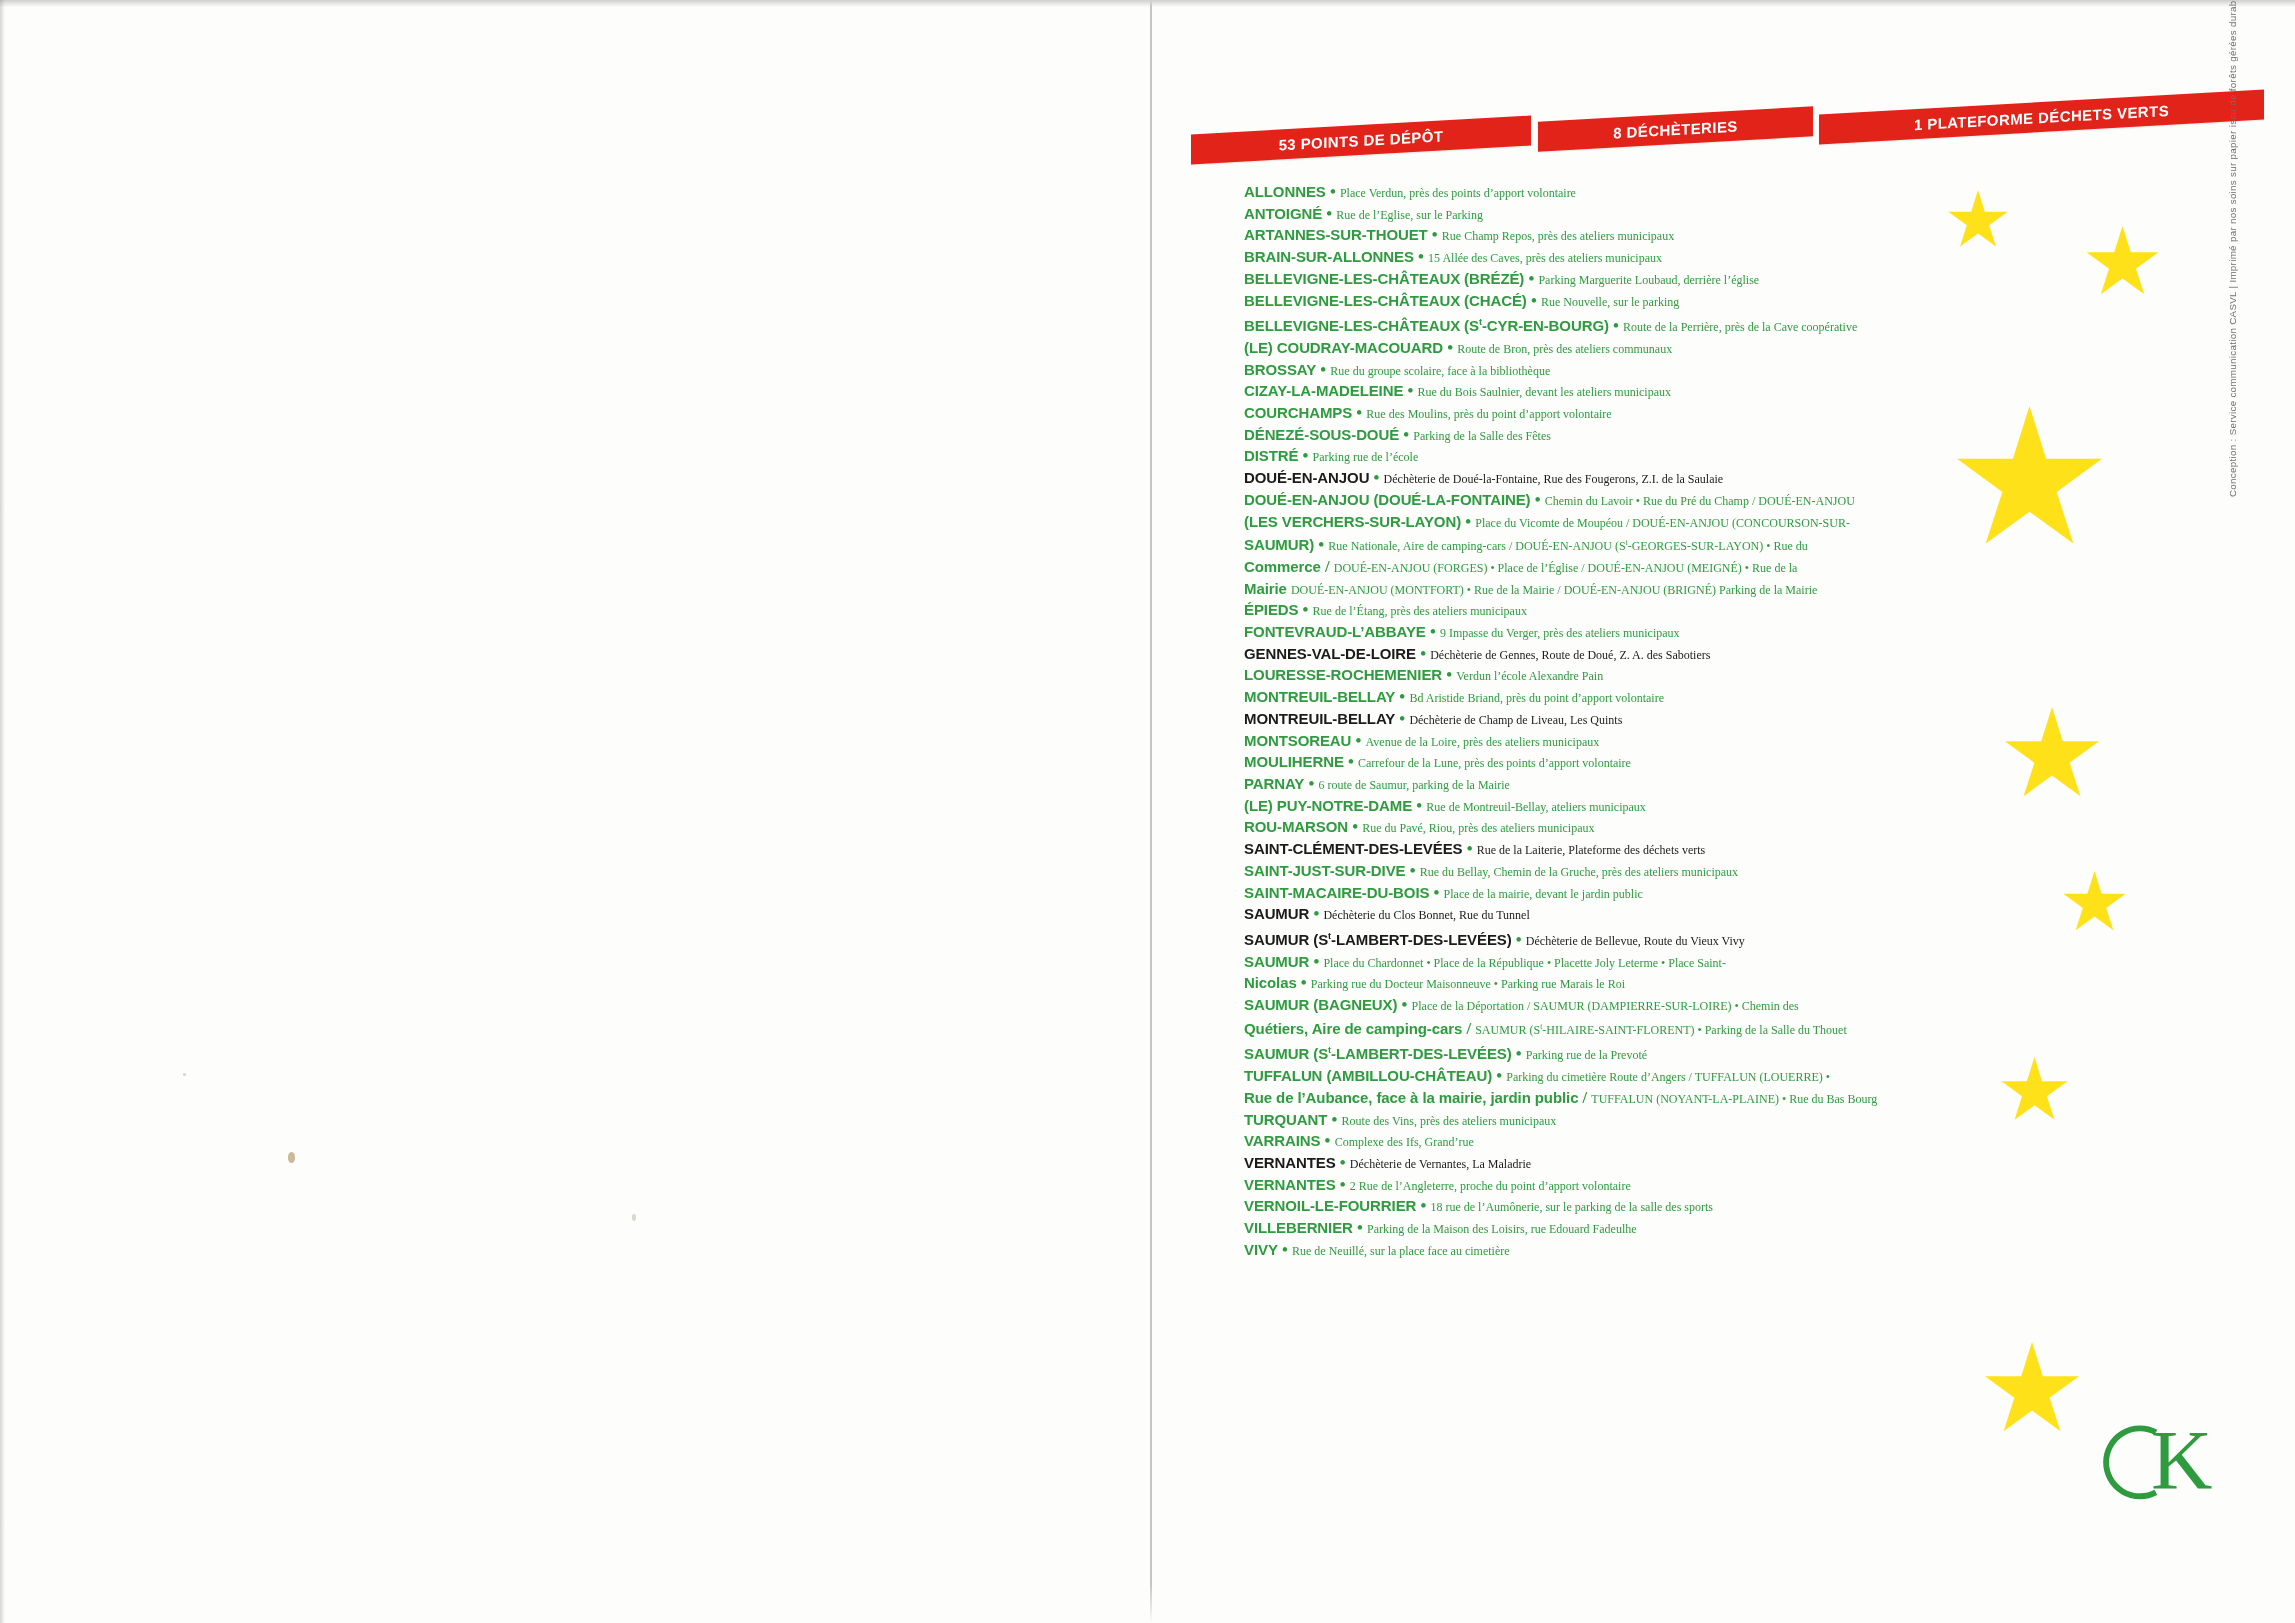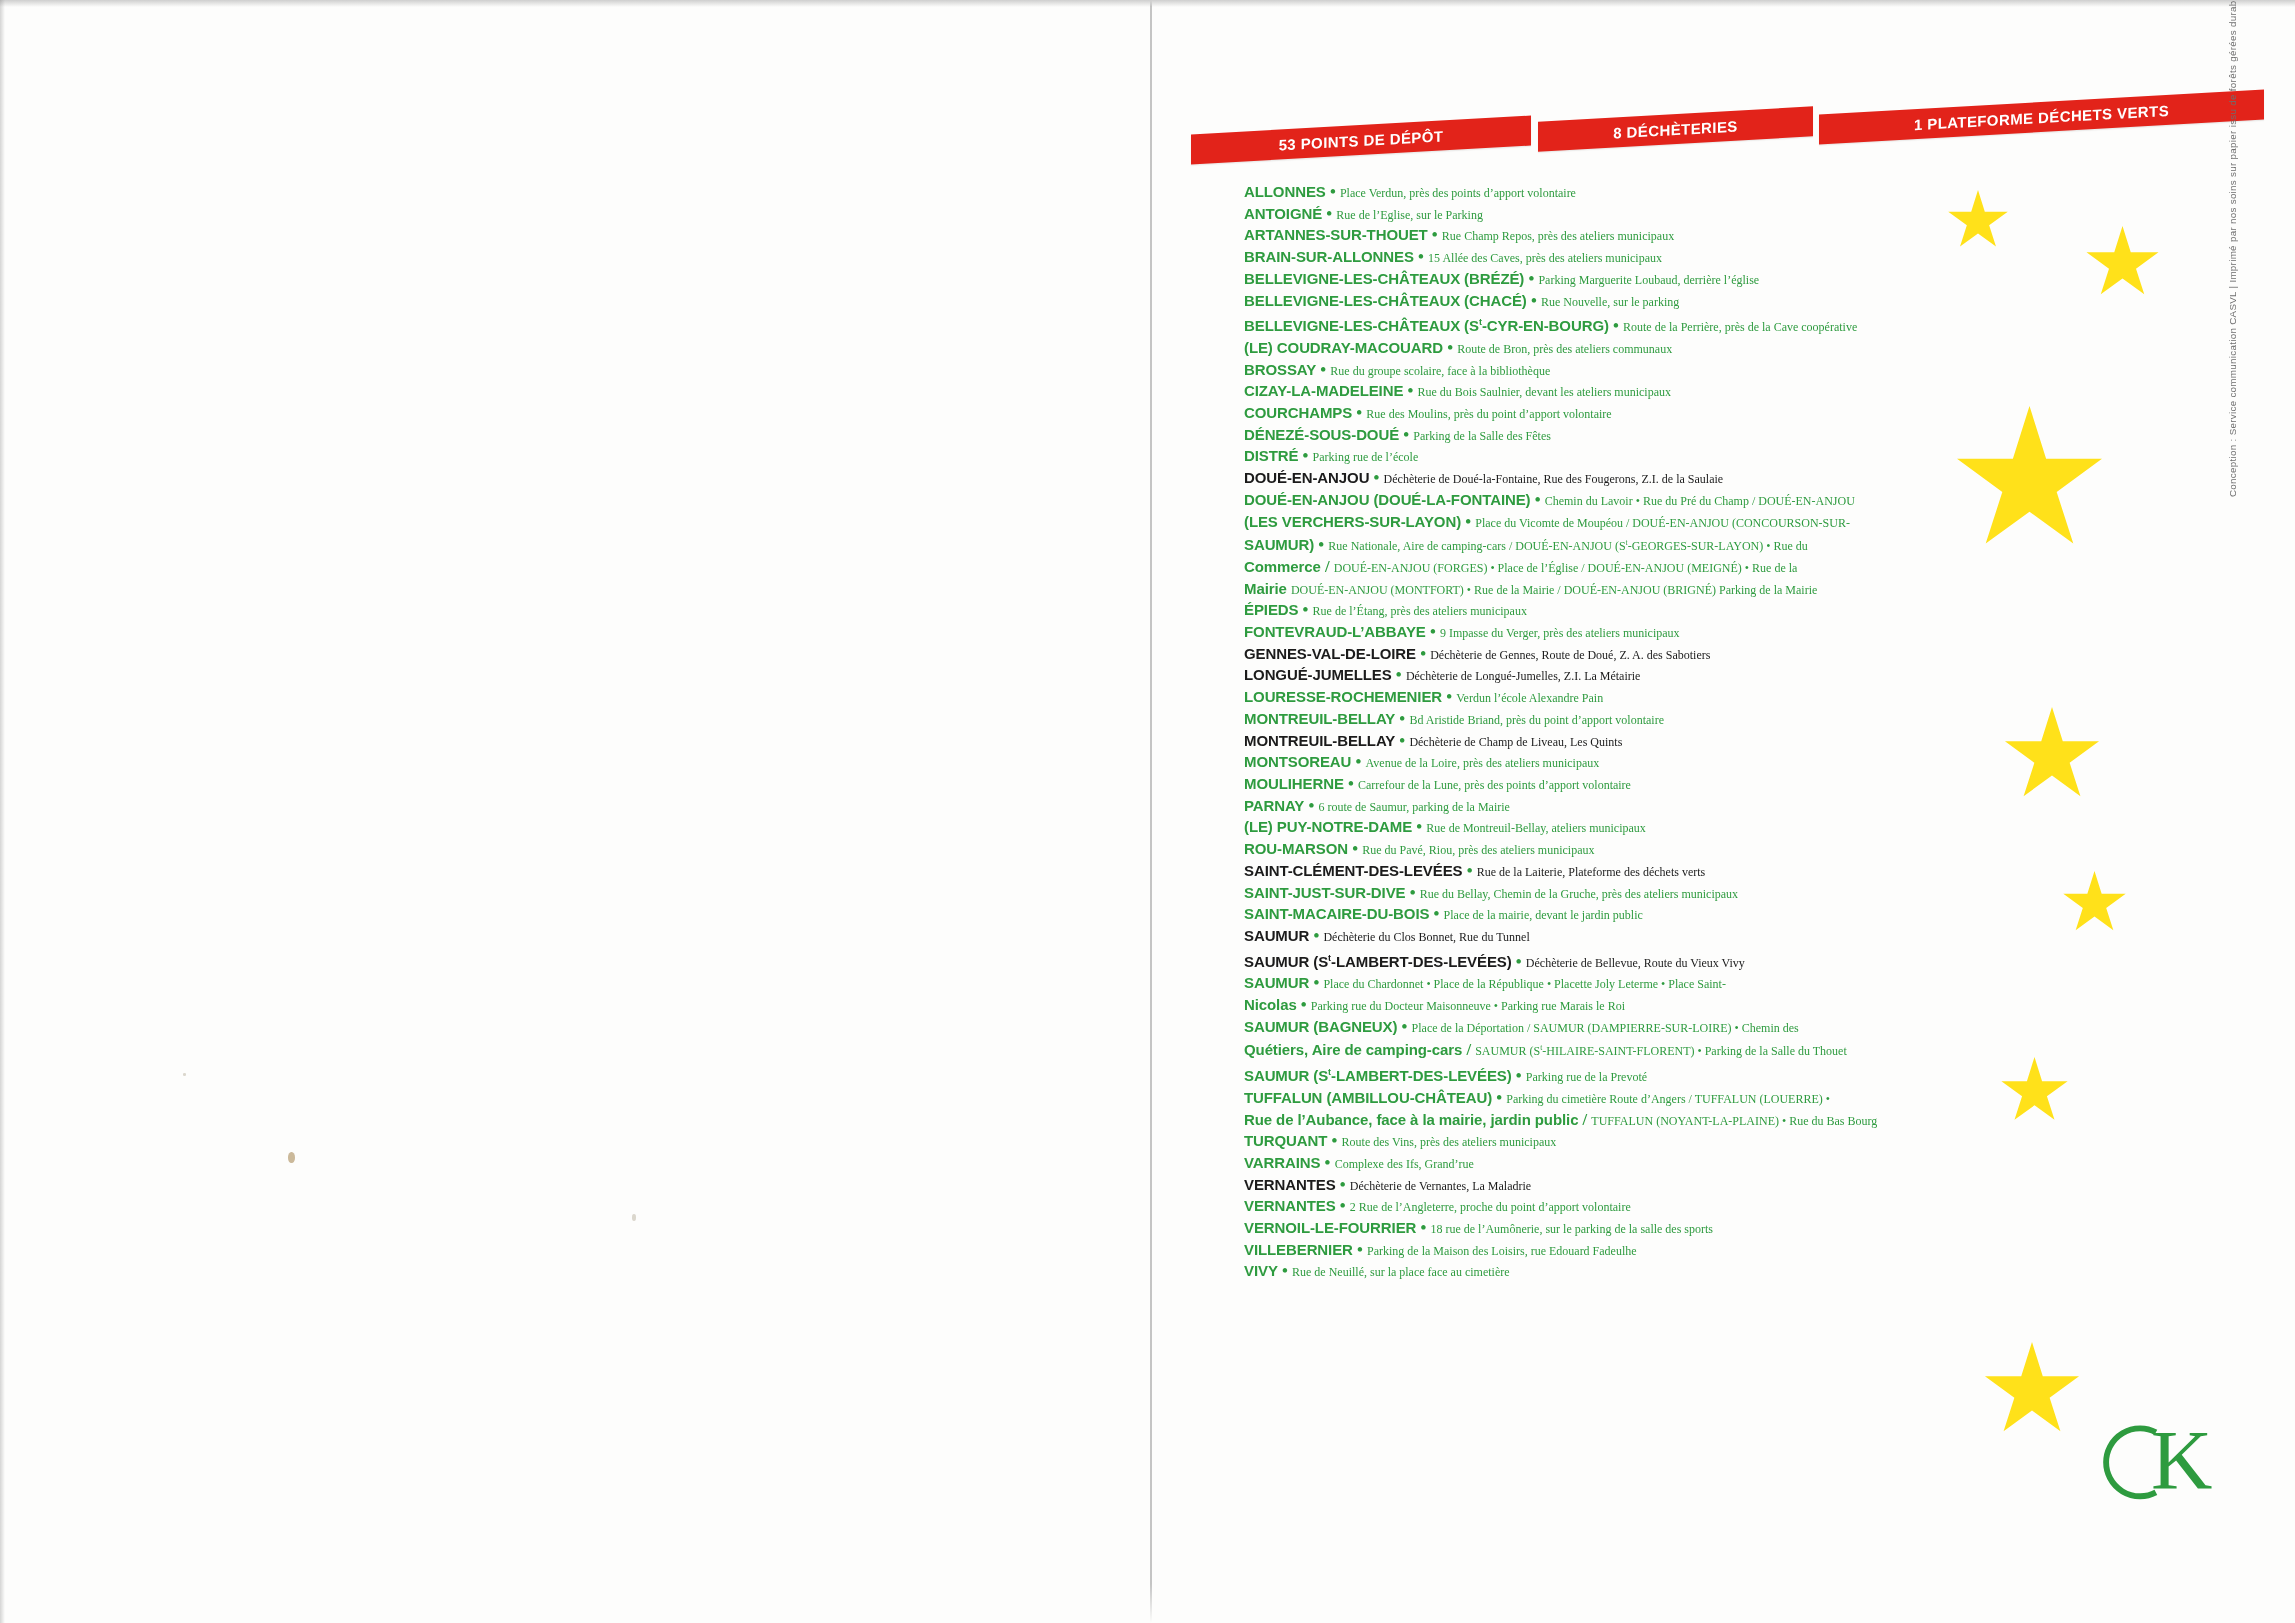--- a/index.html
+++ b/index.html
@@ -200,21 +200,20 @@
     <div class="entry g"><span class="town">DISTRÉ</span><span class="sep"> • </span><span class="addr">Parking rue de l’école</span></div>
     <div class="entry k"><span class="town">DOUÉ-EN-ANJOU</span><span class="sep"> • </span><span class="addr">Déchèterie de Doué-la-Fontaine, Rue des Fougerons, Z.I. de la Saulaie</span></div>
     <div class="entry g"><span class="town">DOUÉ-EN-ANJOU (DOUÉ-LA-FONTAINE)</span><span class="sep"> • </span><span class="addr">Chemin du Lavoir • Rue du Pré du Champ / DOUÉ-EN-ANJOU</span></div>
     <div class="entry g wrap"><span class="town">(LES VERCHERS-SUR-LAYON)</span><span class="sep"> • </span><span class="addr">Place du Vicomte de Moupéou / DOUÉ-EN-ANJOU (CONCOURSON-SUR-</span></div>
     <div class="entry g wrap"><span class="town">SAUMUR)</span><span class="sep"> • </span><span class="addr">Rue Nationale, Aire de camping-cars / DOUÉ-EN-ANJOU (S<sup>t</sup>-GEORGES-SUR-LAYON) • Rue du</span></div>
     <div class="entry g wrap"><span class="town">Commerce</span><span class="sep"> / </span><span class="addr">DOUÉ-EN-ANJOU (FORGES) • Place de l’Église / DOUÉ-EN-ANJOU (MEIGNÉ) • Rue de la</span></div>
     <div class="entry g wrap"><span class="town">Mairie</span><span class="sep">  </span><span class="addr">DOUÉ-EN-ANJOU (MONTFORT) • Rue de la Mairie / DOUÉ-EN-ANJOU (BRIGNÉ)  Parking de la Mairie</span></div>
     <div class="entry g"><span class="town">ÉPIEDS</span><span class="sep"> • </span><span class="addr">Rue de l’Étang, près des ateliers municipaux</span></div>
     <div class="entry g"><span class="town">FONTEVRAUD-L’ABBAYE</span><span class="sep"> • </span><span class="addr">9 Impasse du Verger, près des ateliers municipaux</span></div>
     <div class="entry k"><span class="town">GENNES-VAL-DE-LOIRE</span><span class="sep"> • </span><span class="addr">Déchèterie de Gennes, Route de Doué, Z. A. des Sabotiers</span></div>
-    <div class="entry k"><span class="town">LONGUÉ-JUMELLES</span><span class="sep"> • </span><span class="addr">Déchèterie de Longué-Jumelles, Z.I. La Métairie</span></div>
     <div class="entry g"><span class="town">LOURESSE-ROCHEMENIER</span><span class="sep"> • </span><span class="addr">Verdun l’école Alexandre Pain</span></div>
     <div class="entry g"><span class="town">MONTREUIL-BELLAY</span><span class="sep"> • </span><span class="addr">Bd Aristide Briand, près du point d’apport volontaire</span></div>
     <div class="entry k"><span class="town">MONTREUIL-BELLAY</span><span class="sep"> • </span><span class="addr">Déchèterie de Champ de Liveau, Les Quints</span></div>
     <div class="entry g"><span class="town">MONTSOREAU</span><span class="sep"> • </span><span class="addr">Avenue de la Loire, près des ateliers municipaux</span></div>
     <div class="entry g"><span class="town">MOULIHERNE</span><span class="sep"> • </span><span class="addr">Carrefour de la Lune, près des points d’apport volontaire</span></div>
     <div class="entry g"><span class="town">PARNAY</span><span class="sep"> • </span><span class="addr">6 route de Saumur, parking de la Mairie</span></div>
     <div class="entry g"><span class="town">(LE) PUY-NOTRE-DAME</span><span class="sep"> • </span><span class="addr">Rue de Montreuil-Bellay, ateliers municipaux</span></div>
     <div class="entry g"><span class="town">ROU-MARSON</span><span class="sep"> • </span><span class="addr">Rue du Pavé, Riou, près des ateliers municipaux</span></div>
     <div class="entry k"><span class="town">SAINT-CLÉMENT-DES-LEVÉES</span><span class="sep"> • </span><span class="addr">Rue de la Laiterie, Plateforme des déchets verts</span></div>
     <div class="entry g"><span class="town">SAINT-JUST-SUR-DIVE</span><span class="sep"> • </span><span class="addr">Rue du Bellay, Chemin de la Gruche, près des ateliers municipaux</span></div>

